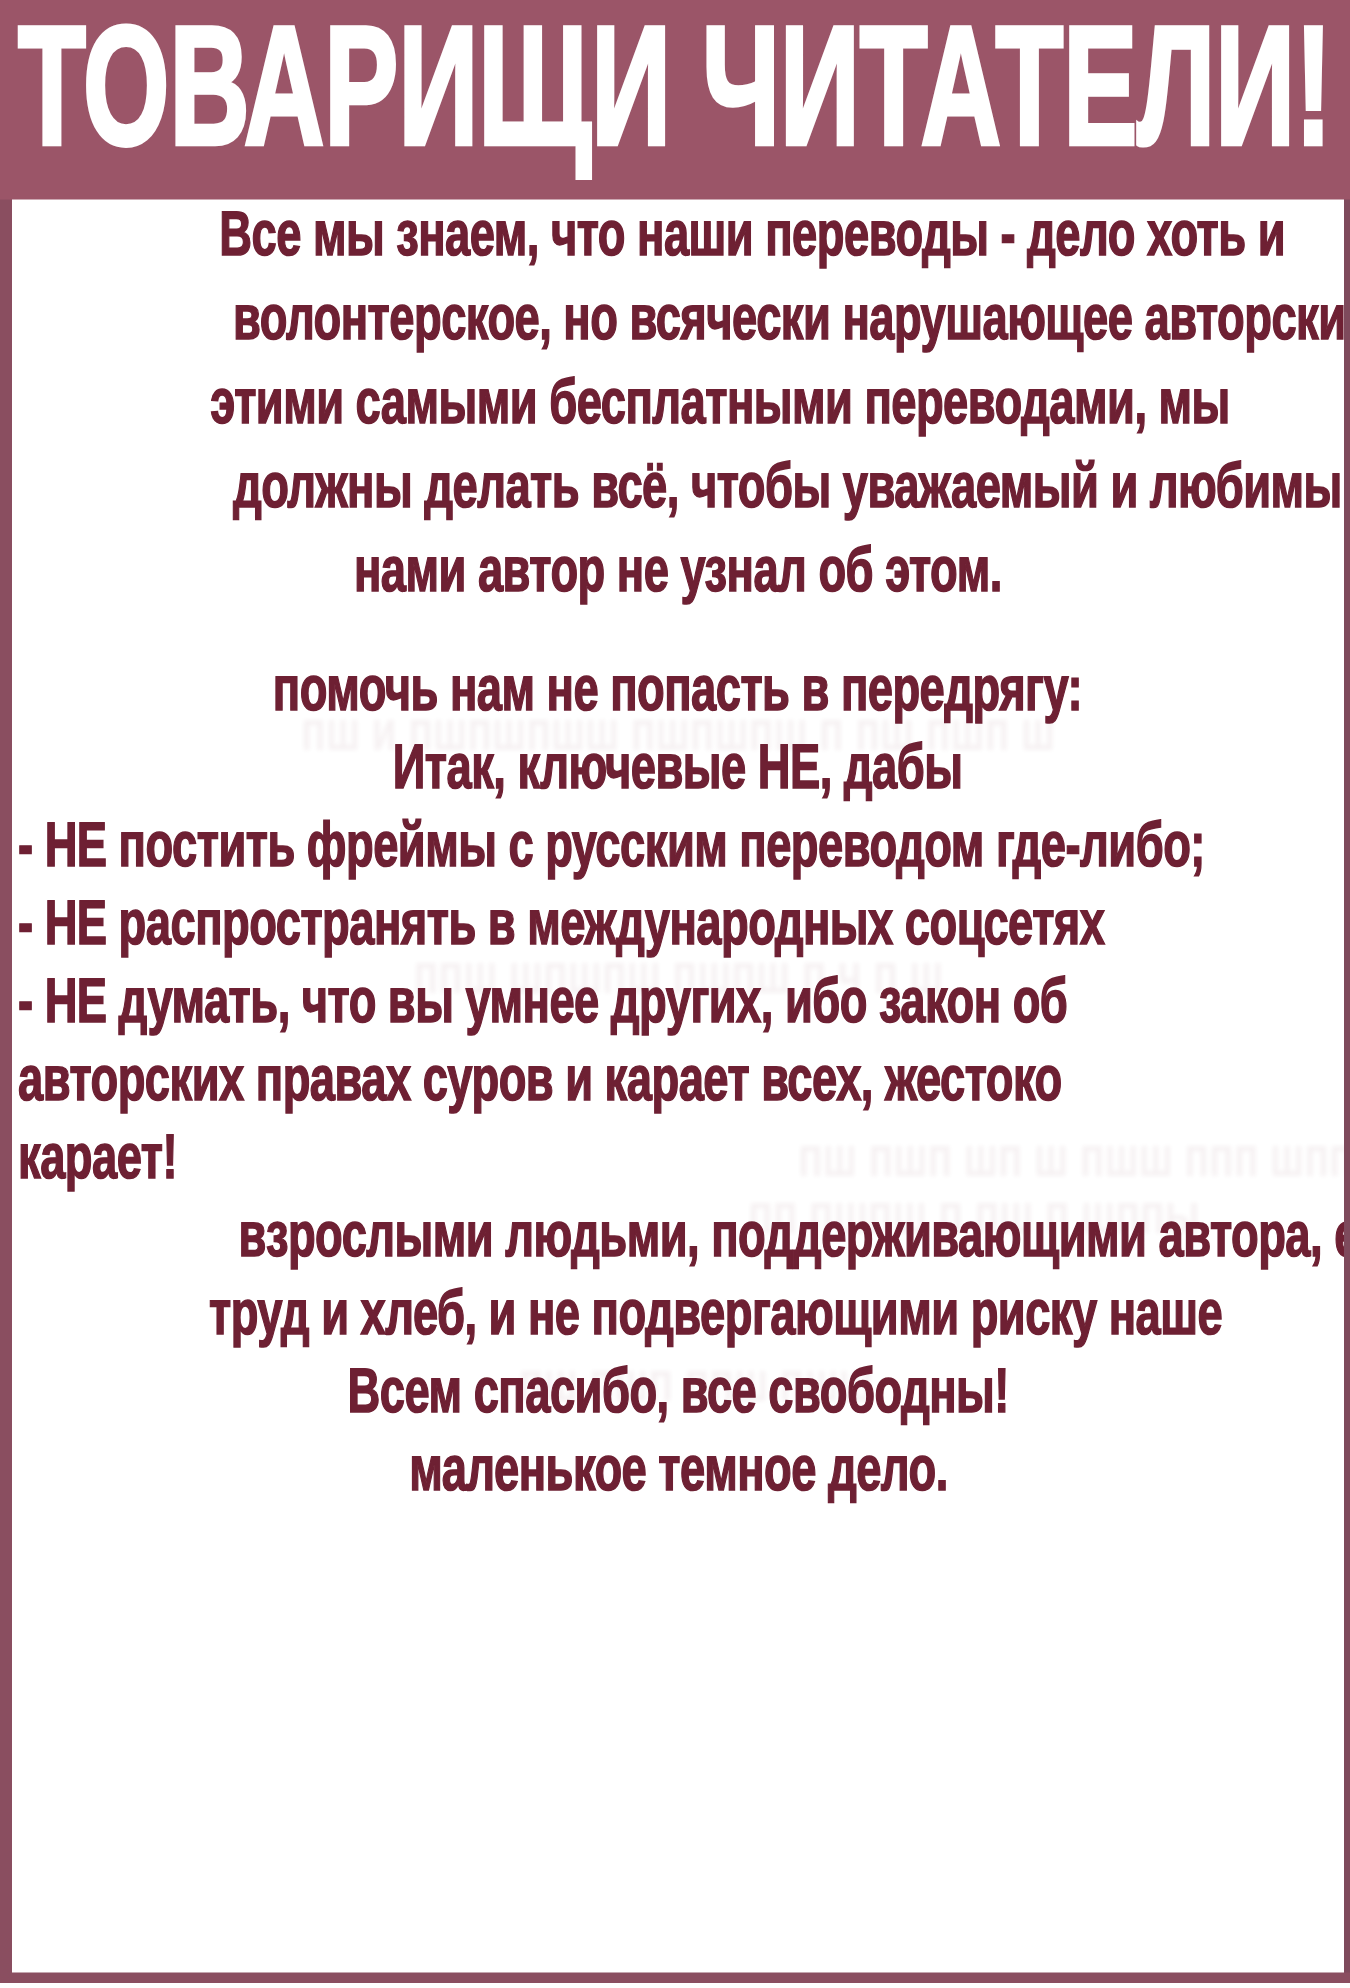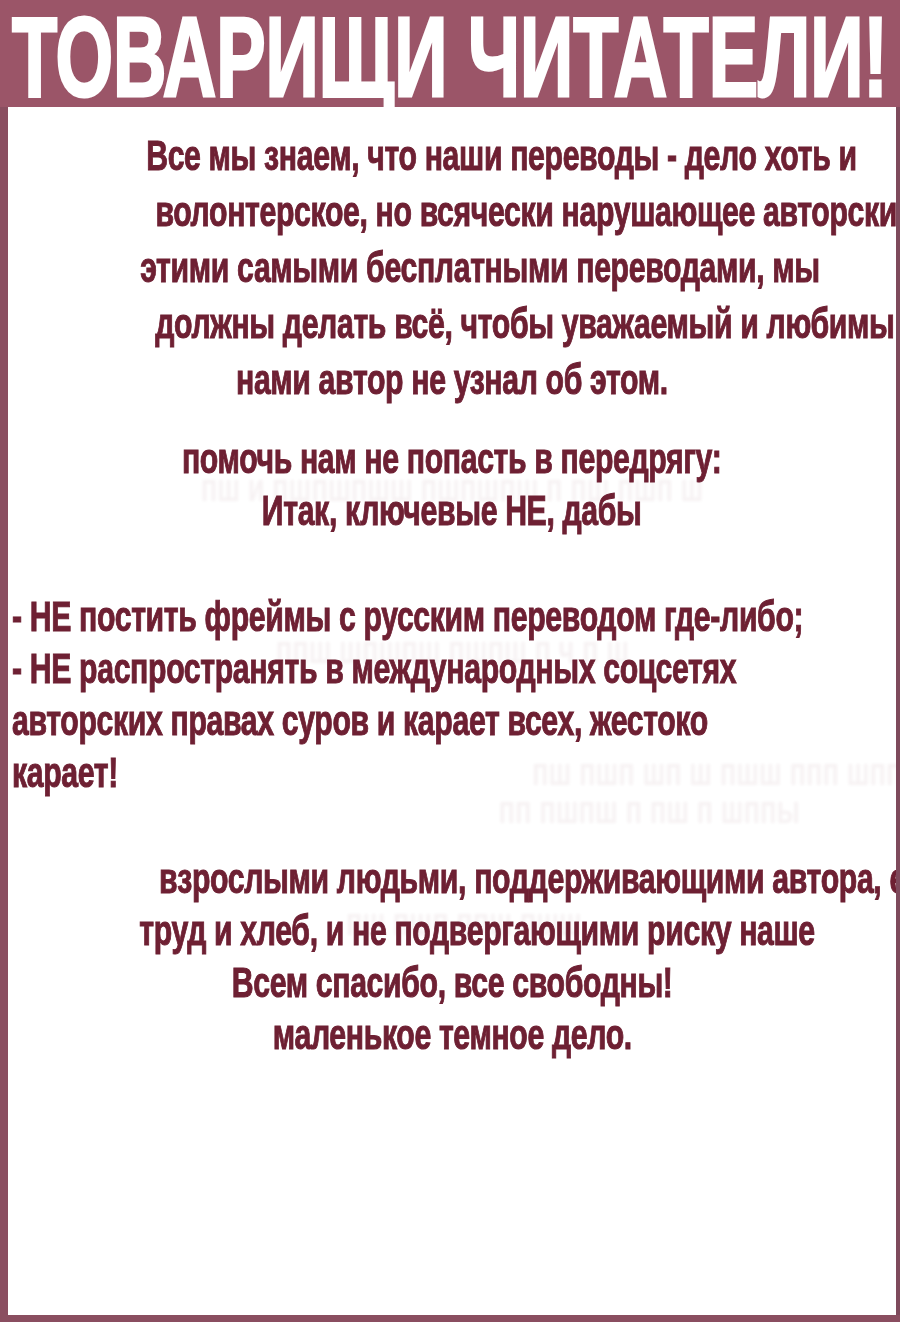--- a/index.html
+++ b/index.html
@@ -7,21 +7,21 @@
     width: 900px; height: 1325px;
     position: relative;
     background: #ffffff;
     overflow: hidden;
     font-family: "Liberation Sans", sans-serif;
   }
 
   
   .band {
     position: absolute; top: 0; left: 0;
-    width: 900px; height: 107px;
+    width: 900px; height: 133px;
     background: #9b5568;
     z-index: 3;
     overflow: visible;
   }
   .band svg { overflow: visible; display: block; }
 
   
   .edge-left  { position: absolute; left: 0;  top: 107px; bottom: 3px; width: 8px; background: #8a4e60; z-index: 2; }
   .edge-right { position: absolute; right: 0; top: 107px; bottom: 3px; width: 4px; background: #7e4a5c; z-index: 2; }
   .bottom-bar { position: absolute; left: 0; right: 0; bottom: 3px; height: 7px; background: #8a4e60; z-index: 2; }
@@ -46,21 +46,21 @@
   .lh52 .line { height: 52px; line-height: 52px; }
 
   .tx {
     display: inline-block;
     transform: scaleX(0.72);
     transform-origin: center center;
     -webkit-text-stroke: 1px currentColor;
   }
 
   .m25 { margin-top: 25px; }
-  .m54 { margin-top: 54px; }
+  .m54 { }
 
   .rules .line { text-align: left; padding-left: 4px; }
   .rules .tx  { transform-origin: left center; }
 
   
   .ghost {
     position: absolute;
     font-size: 38px; line-height: 40px;
     font-weight: bold;
     color: #6e2033;
@@ -96,20 +96,21 @@
   </div>
 
   <div class="para lh52 m25">
     <div class="line"><span class="tx">помочь нам не попасть в передрягу:</span></div>
     <div class="line"><span class="tx">Итак, ключевые НЕ, дабы</span></div>
   </div>
 
   <div class="para lh52 m54 rules">
     <div class="line"><span class="tx">- НЕ постить фреймы с русским переводом где-либо;</span></div>
     <div class="line"><span class="tx">- НЕ распространять в международных соцсетях</span></div>
+    <div class="line"><span class="tx">- НЕ думать, что вы умнее других, ибо закон об</span></div>
     <div class="line"><span class="tx">авторских правах суров и карает всех, жестоко</span></div>
     <div class="line"><span class="tx">карает!</span></div>
   </div>
 
   <div class="para lh52 m54">
     <div class="line"><span class="tx">взрослыми людьми, поддерживающими автора, его</span></div>
     <div class="line"><span class="tx">труд и хлеб, и не подвергающими риску наше</span></div>
     <div class="line"><span class="tx">Всем спасибо, все свободны!</span></div>
     <div class="line"><span class="tx">маленькое темное дело.</span></div>
   </div>

